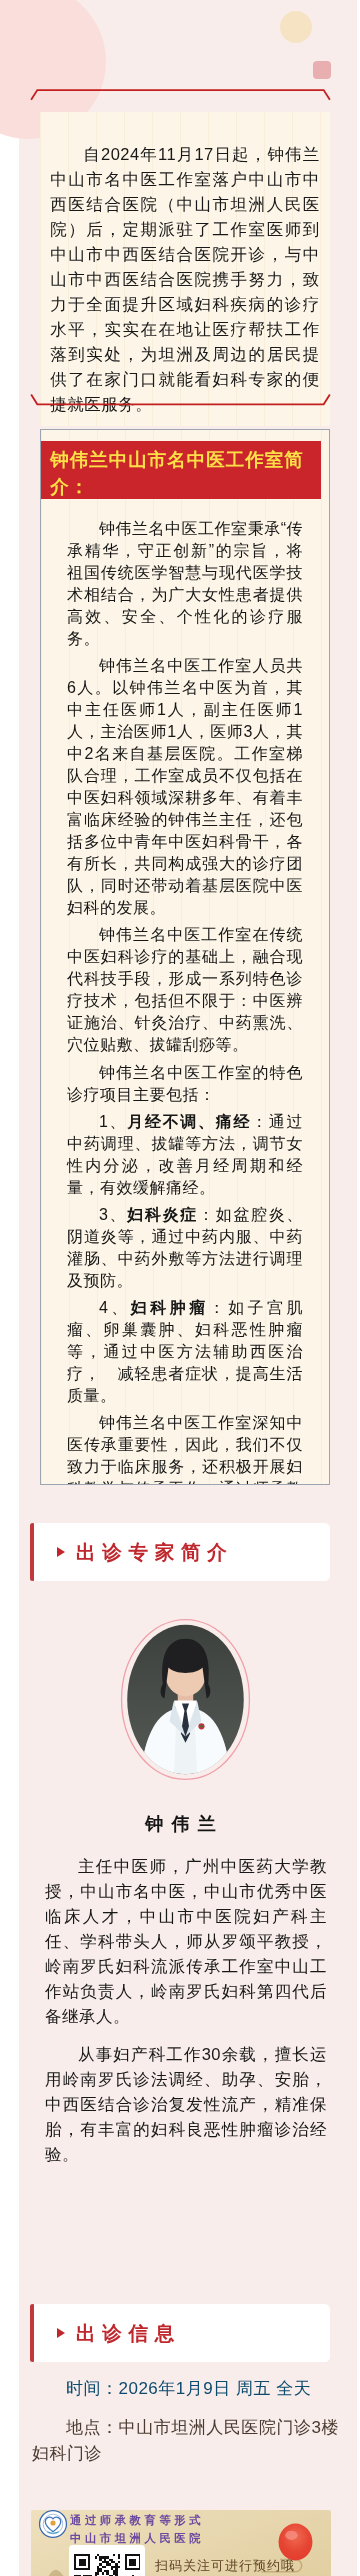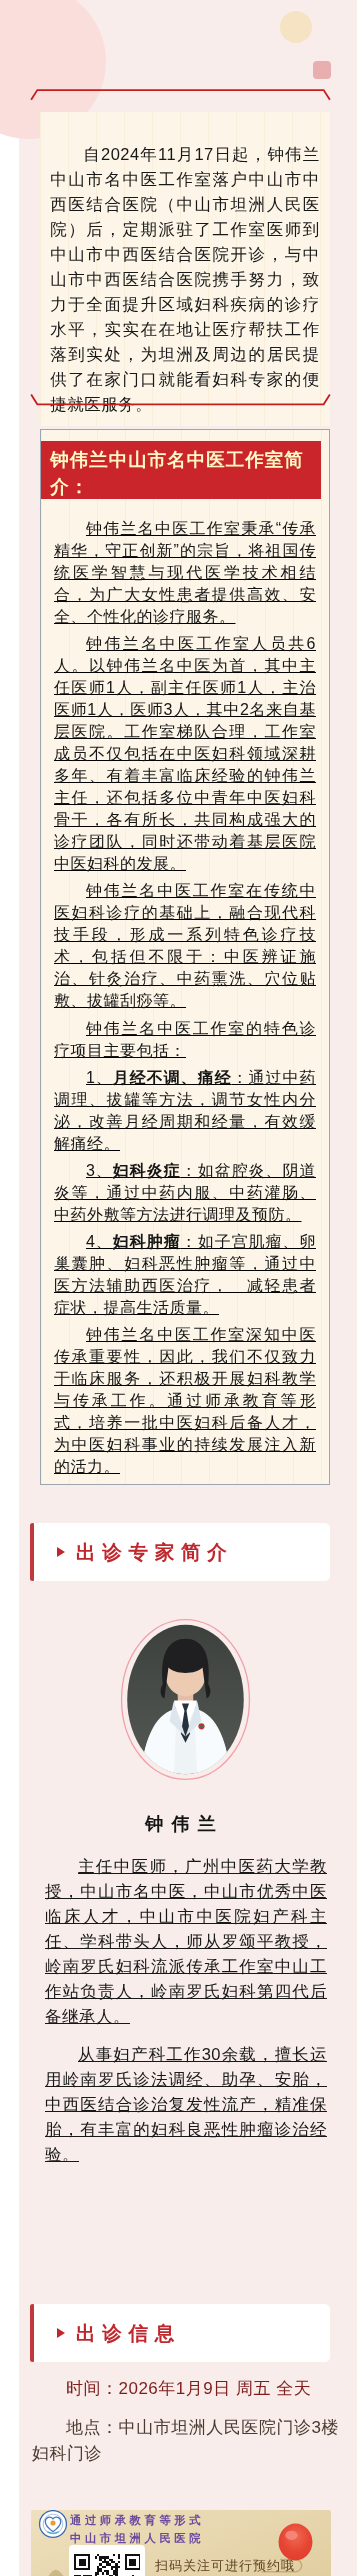--- a/index.html
+++ b/index.html
@@ -37,22 +37,22 @@
   .indent { text-indent:2em; }
 
   .ws-box {
     position:absolute; left:40px; top:429px; width:290px; height:1056px;
     border:1px solid #9ca6b0; overflow:hidden;
   }
   .ws-header {
     position:absolute; left:-10.3px; top:11.3px; width:290px; height:58px;
     background:#c9252a; padding:4.6px 5.2px 0 19.6px;
   }
-  .ws-title { color:#fef9c3; font-weight:bold; font-size:18.5px; line-height:27px; letter-spacing:1px; }
-  .ws-content { margin-top:88px; padding:0 13px;text-decoration:underline; }
+  .ws-title { color:#fde047; font-weight:bold; font-size:18.5px; line-height:27px; letter-spacing:1px; }
+  .ws-content { margin-top:88px; padding:0 26px; }
   .ws-content p { font-size:16px; line-height:22px; color:#161616; text-align:justify; letter-spacing:0.5px; margin-bottom:5.2px; text-indent:2em; }
   .ws-content p b { font-weight:bold; }
 
   .section-card {
     position:absolute; left:30px; width:344px; height:58px;
   }
   .card1 { top:1523px; } .card2 { top:2304px; }
   .section-card .bar {
     position:absolute; left:0; top:0; width:4.6px; height:58px;
     background:#c0393d; border-radius:2.6px;
@@ -62,24 +62,24 @@
     background:#ffffff; border-radius:0 5.2px 5.2px 0;
     display:flex; align-items:center; padding-left:23px;
   }
   .tri { width:0; height:0; border-left:8.8px solid #c0272d; border-top:5.7px solid transparent; border-bottom:5.7px solid transparent; margin-right:11.3px; }
   .section-title { color:#c0272d; font-weight:bold; font-size:19.6px; letter-spacing:6.7px; }
 
   .photo-wrap { position:absolute; left:120px; top:1618px; width:131px; height:163px; }
   .expert-name { position:absolute; left:0; top:1812px; width:361px; text-align:center;
     font-size:18px; font-weight:bold; color:#141414; letter-spacing:8.2px; text-indent:8.2px; }
   .expert-text { position:absolute; left:45px; top:1854px; width:282px; }
-  .expert-text p { font-size:16.5px; line-height:25px; color:#181818; text-align:justify; letter-spacing:0.5px; text-indent:2em; margin-bottom:13.4px;text-decoration:underline; }
+  .expert-text p { font-size:16.5px; line-height:25px; color:#181818; text-align:justify; letter-spacing:0.5px; text-indent:2em; margin-bottom:13.4px; }
 
   .visit-time { position:absolute; left:32px; top:2376px; width:299px;
-    font-size:17px; line-height:26px; color:#7f1d1d; text-indent:2em; letter-spacing:0.5px; }
+    font-size:17px; line-height:26px; color:#0c4a6e; text-indent:2em; letter-spacing:0.5px; }
   .visit-place { position:absolute; left:32px; top:2415px; width:307px;
     font-size:17px; line-height:26px; color:#4a3a31; text-indent:2em; text-align:justify; letter-spacing:0.5px; }
 
   
   .footer-card {
     position:absolute; left:31px; top:2510px; width:300px; height:139px;
     background:linear-gradient(160deg,#eee0bd 0%,#e6d5ac 45%,#dcc794 100%);
     border-radius:2.1px; overflow:hidden;
   }
   .f-logo { position:absolute; left:6.7px; top:-1px; width:30px; height:30px; }

